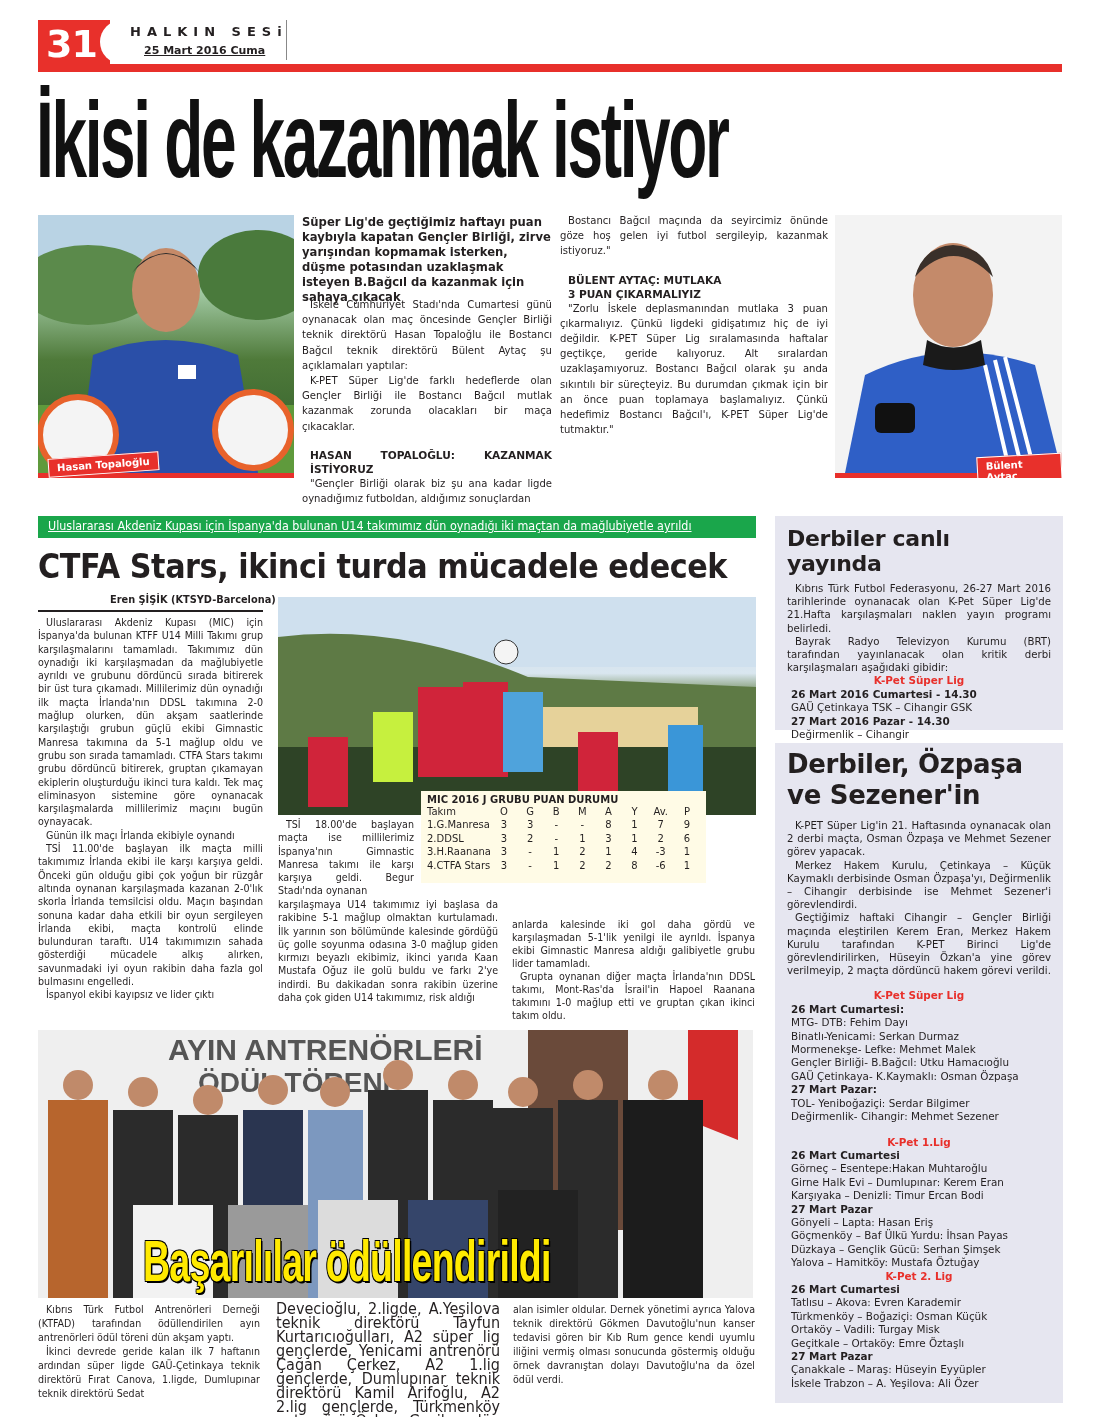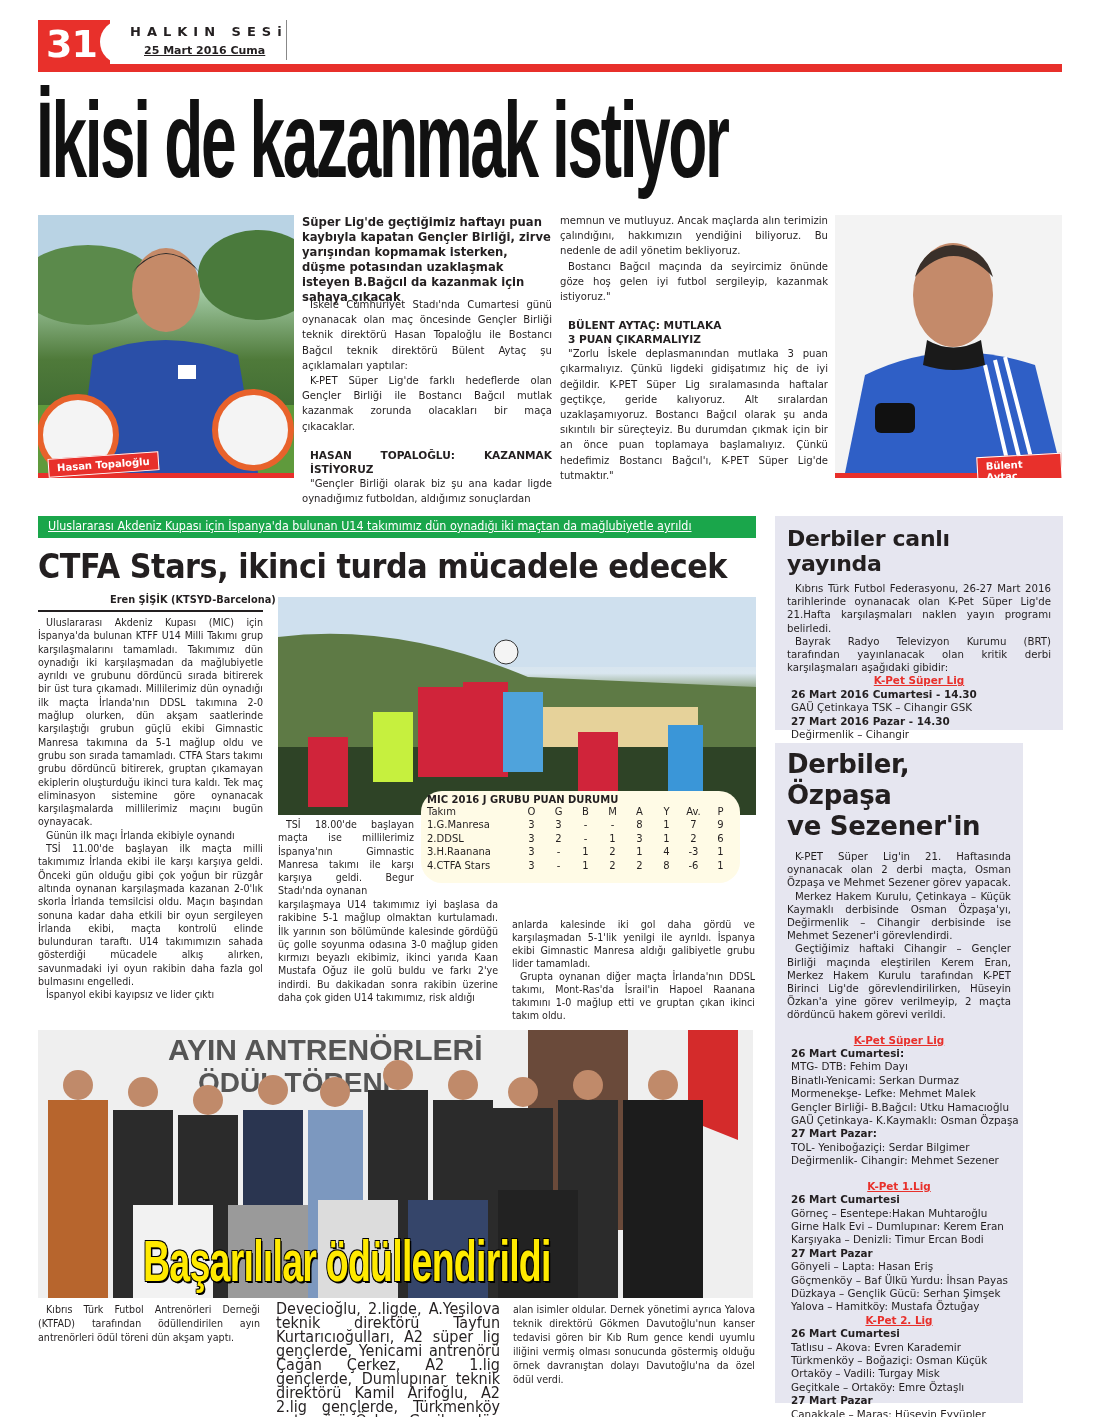--- a/index.html
+++ b/index.html
@@ -34,34 +34,34 @@
   
   .greenbar { left: 38px; top: 516px; width: 718px; height: 22px; background: #1aa64b; color: #fff; }
   .greenbar span { position: absolute; left: 10px; top: 3px; font: 12px "DejaVu Sans", sans-serif; text-decoration: underline; transform: scaleX(0.93); transform-origin: left; white-space: nowrap; }
   .ctfa-title { left: 38px; top: 546px; font: bold 34px "DejaVu Sans", sans-serif; letter-spacing: -0.5px; white-space: nowrap; transform: scaleX(0.89); transform-origin: left top; }
   .byline { left: 110px; top: 594px; font: bold 9.8px "DejaVu Sans", sans-serif; }
   .byline-rule { left: 38px; top: 610px; width: 225px; height: 2px; background: #231f20; }
 
   .photo-match { left: 278px; top: 597px; width: 478px; height: 218px; overflow: hidden;
     background: linear-gradient(180deg,#c9dcec 0%,#d9e6ef 35%,#6f8a58 45%,#c8b46a 60%,#2f4a27 80%,#2a3b22 100%); }
 
-  .standings { left: 421px; top: 791px; width: 319px; height: 92px; background: #fffbe6; padding: 3px 6px; border-radius: 21px; }
+  .standings { left: 421px; top: 791px; width: 285px; height: 92px; background: #fffbe6; padding: 3px 6px; }
   .standings .st-title { font: bold 10px "DejaVu Sans", sans-serif; }
   .standings table { border-collapse: collapse; font: 10px/13.4px "DejaVu Sans", sans-serif; width: 100%; }
   .standings td { padding: 0; white-space: nowrap; }
   .standings td.num { text-align: center; width: 27px; }
 
   
   .box1 { left: 775px; top: 516px; width: 288px; height: 214px; background: #e6e6f0; padding: 10px 12px; }
-  .box2 { left: 775px; top: 743px; width: 248px; height: 660px; background: #e6e6f0; padding: 6px 12px; }
+  .box2 { left: 775px; top: 743px; width: 288px; height: 660px; background: #e6e6f0; padding: 6px 12px; }
   .box-title { font: bold 22px "DejaVu Sans", sans-serif; color: #231f20; letter-spacing: -0.3px; }
   .box2 .box-title { font-size: 26px; line-height: 31px; }
   .sb-text { font: 10.2px/13.2px "DejaVu Sans", sans-serif; text-align: justify; }
   .sb-text p { text-indent: 8px; }
-  .sb-red { color: #e8302b; font: bold 10.4px/13.4px "DejaVu Sans", sans-serif; text-decoration: underline; text-align: center; }
+  .sb-red { color: #e8302b; font: bold 10.4px/13.4px "DejaVu Sans", sans-serif; text-align: center; }
   .sb-day { font: bold 10.4px/13.4px "DejaVu Sans", sans-serif; padding-left: 4px; }
   .sb-line { font: 10.4px/13.4px "DejaVu Sans", sans-serif; padding-left: 4px; white-space: nowrap; }
 
   
   .photo-award { left: 38px; top: 1030px; width: 715px; height: 268px; overflow: hidden;
     background: linear-gradient(180deg,#f4f4f4 0%,#e9e9e9 40%,#2b2b2b 60%,#3a3a3a 100%); }
   .award-title { position: absolute; left: 105px; top: 198px; font: bold 50px "Liberation Sans", sans-serif; color: #ffea00; letter-spacing: -1px;
     transform: scaleX(0.75) scaleY(1.15); transform-origin: left top; white-space: nowrap;
     text-shadow: 2px 2px 0 #000, -1px -1px 0 #000, 1px -1px 0 #000, -1px 1px 0 #000; }
 </style>
@@ -100,21 +100,20 @@
 <div class="abs lead" style="left:302px;top:215px;width:250px;">Süper Lig'de geçtiğimiz haftayı puan kaybıyla kapatan Gençler Birliği, zirve yarışından kopmamak isterken, düşme potasından uzaklaşmak isteyen B.Bağcıl da kazanmak için sahaya çıkacak</div>
 <div class="abs art-text" style="left:302px;top:297px;width:250px;">
   <p>İskele Cumhuriyet Stadı'nda Cumartesi günü oynanacak olan maç öncesinde Gençler Birliği teknik direktörü Hasan Topaloğlu ile Bostancı Bağcıl teknik direktörü Bülent Aytaç şu açıklamaları yaptılar:</p>
   <p>K-PET Süper Lig'de farklı hedeflerde olan Gençler Birliği ile Bostancı Bağcıl mutlak kazanmak zorunda olacakları bir maça çıkacaklar.</p>
   <div style="height:14px"></div>
   <div class="subhead" style="padding-left:8px">HASAN TOPALOĞLU: KAZANMAK İSTİYORUZ</div>
   <p>"Gençler Birliği olarak biz şu ana kadar ligde oynadığımız futboldan, aldığımız sonuçlardan</p>
 </div>
 
 <div class="abs art-text" style="left:560px;top:213px;width:268px;">
-  <div>memnun ve mutluyuz. Ancak maçlarda alın terimizin çalındığını, hakkımızın yendiğini biliyoruz. Bu nedenle de adil yönetim bekliyoruz.</div>
   <p>Bostancı Bağcıl maçında da seyircimiz önünde göze hoş gelen iyi futbol sergileyip, kazanmak istiyoruz."</p>
   <div style="height:14px"></div>
   <div class="subhead" style="padding-left:8px">BÜLENT AYTAÇ: MUTLAKA</div>
   <div class="subhead" style="padding-left:8px">3 PUAN ÇIKARMALIYIZ</div>
   <p>"Zorlu İskele deplasmanından mutlaka 3 puan çıkarmalıyız. Çünkü ligdeki gidişatımız hiç de iyi değildir. K-PET Süper Lig sıralamasında haftalar geçtikçe, geride kalıyoruz. Alt sıralardan uzaklaşamıyoruz. Bostancı Bağcıl olarak şu anda sıkıntılı bir süreçteyiz. Bu durumdan çıkmak için bir an önce puan toplamaya başlamalıyız. Çünkü hedefimiz Bostancı Bağcıl'ı, K-PET Süper Lig'de tutmaktır."</p>
 </div>
 
 <div class="abs photo-bulent">
   <svg width="227" height="258" viewBox="0 0 227 258">
     <rect width="227" height="258" fill="#f3f3f3"></rect>
@@ -325,19 +324,20 @@
       <rect x="280" y="170" width="80" height="98" fill="#dcdcdc"></rect>
       <rect x="370" y="170" width="80" height="98" fill="#35456a"></rect>
       <rect x="460" y="160" width="80" height="108" fill="#222"></rect>
     </g>
   </svg>
   <div class="award-title">Başarılılar ödüllendirildi</div>
 </div>
 
 <div class="abs art-text" style="left:38px;top:1302px;width:222px;font-size:10.6px;line-height:14px;">
   <p>Kıbrıs Türk Futbol Antrenörleri Derneği (KTFAD) tarafından ödüllendirilen ayın antrenörleri ödül töreni dün akşam yaptı.</p>
+  <p>İkinci devrede geride kalan ilk 7 haftanın ardından süper ligde GAÜ-Çetinkaya teknik direktörü Fırat Canova, 1.ligde, Dumlupınar teknik direktörü Sedat</p>
 </div>
 <div class="abs art-text" style="left:276px;top:1302px;width:224px;font-size:16px;line-height:14px;">
   <div>Devecioğlu, 2.ligde, A.Yeşilova teknik direktörü Tayfun Kurtarıcıoğulları, A2 süper lig gençlerde, Yenicami antrenörü Çağan Çerkez, A2 1.lig gençlerde, Dumlupınar teknik direktörü Kamil Arifoğlu, A2 2.lig gençlerde, Türkmenköy antrenörü Özkan Gaziler, dün akşam ödül</div>
 </div>
 <div class="abs art-text" style="left:513px;top:1302px;width:242px;font-size:10.6px;line-height:14px;">
   <div>alan isimler oldular. Dernek yönetimi ayrıca Yalova teknik direktörü Gökmen Davutoğlu'nun kanser tedavisi gören bir Kıb Rum gence kendi uyumlu iliğini vermiş olması sonucunda göstermiş olduğu örnek davranıştan dolayı Davutoğlu'na da özel ödül verdi.</div>
 </div>
 
 </body></html>

